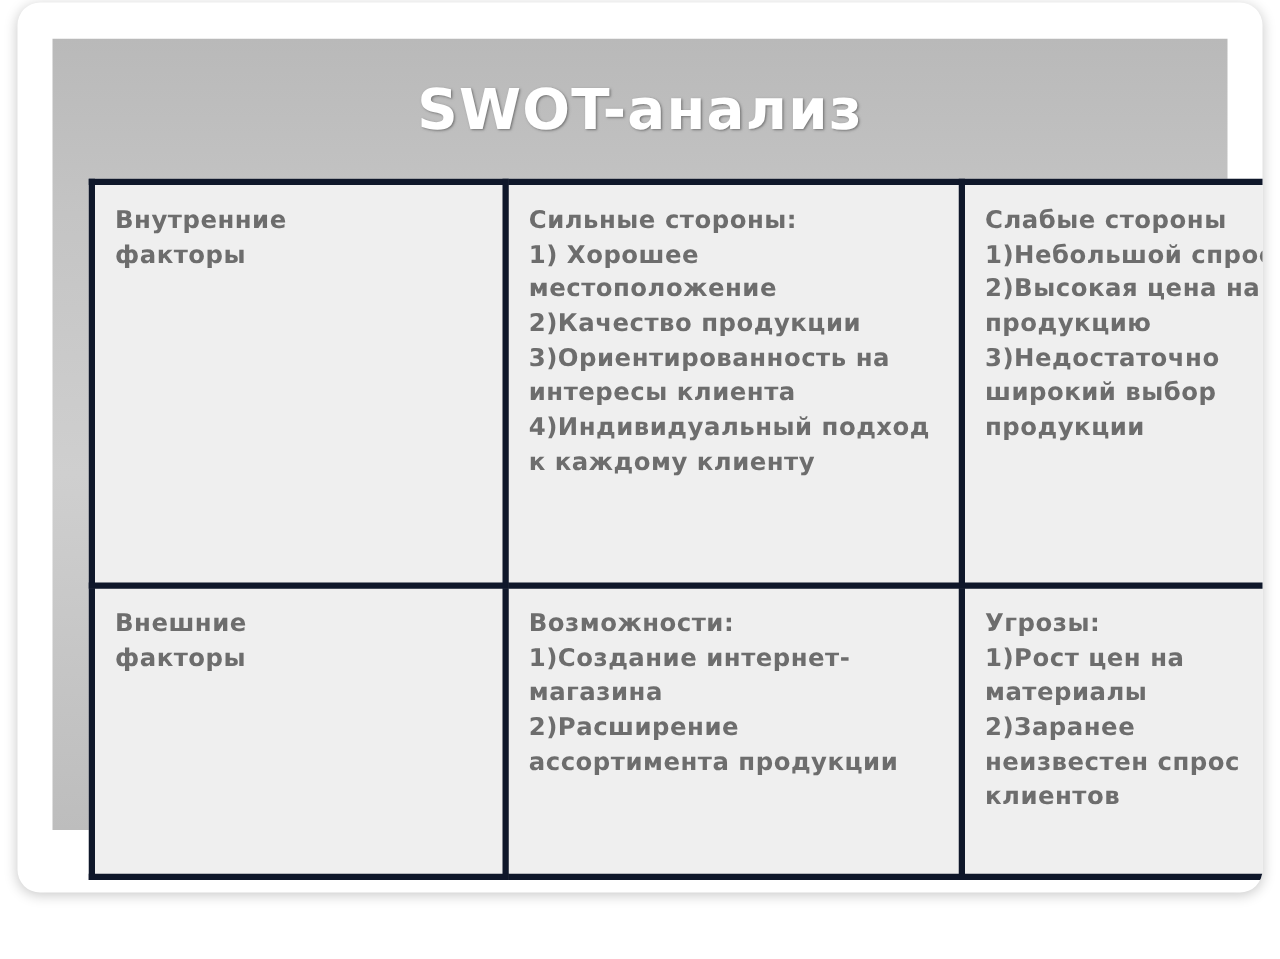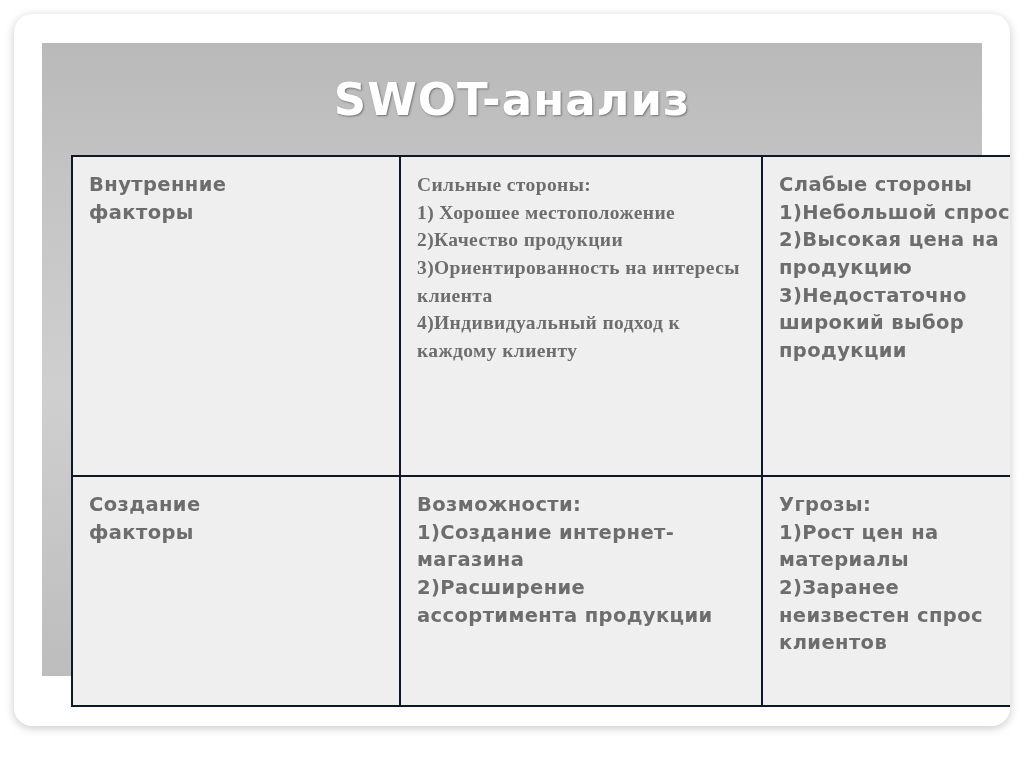--- a/index.html
+++ b/index.html
@@ -19,21 +19,21 @@
     width: 1024px;
     height: 767px;
     background: #ffffff;
     box-sizing: border-box;
   }
 
   
   .slide {
     position: absolute;
     left: 14px;
-    top: 14px;
+    top: 2px;
     width: 996px;
     height: 712px;
     background: #ffffff;
     border-radius: 18px;
     box-shadow: 0 2px 10px rgba(0,0,0,0.22);
     box-sizing: border-box;
     overflow: hidden;
   }
 
   
@@ -76,21 +76,21 @@
     top: 112px;
     width: 884px;
     border-collapse: collapse;
     table-layout: fixed;
     background: #f1f1f1;
   }
 
   .swot-table td {
     vertical-align: top;
     padding: 14px 14px 14px 16px;
-    border: 2px solid #0f172a;
+    border: 5px solid #0f172a;
     background: #efefef;
     color: #6d6d6d;
     font-family: "DejaVu Sans", sans-serif;
     font-size: 19.5px;
     font-weight: bold;
     line-height: 1.42;
     letter-spacing: 0.4px;
   }
 
   .col-factor { width: 296px; }
@@ -112,32 +112,32 @@
 
       <div class="title-area">
         <h1 class="slide-title">SWOT-анализ</h1>
       </div>
 
       <table class="swot-table">
         <tbody>
           <tr class="row-internal">
             <td class="col-factor cell-lines" style="white-space: pre-wrap;">Внутренние
 факторы</td>
-            <td class="col-pos cell-lines" style="white-space: pre-wrap; font-family: Liberation Serif, serif;">Сильные стороны:
+            <td class="col-pos cell-lines" style="white-space: pre-wrap;">Сильные стороны:
 1) Хорошее местоположение
 2)Качество продукции
 3)Ориентированность на интересы клиента
 4)Индивидуальный подход к каждому клиенту</td>
             <td class="col-neg cell-lines" style="white-space: pre-wrap;">Слабые стороны
 1)Небольшой спрос
 2)Высокая цена на продукцию
 3)Недостаточно широкий выбор продукции</td>
           </tr>
           <tr class="row-external">
-            <td class="col-factor cell-lines" style="white-space: pre-wrap;">Создание
+            <td class="col-factor cell-lines" style="white-space: pre-wrap;">Внешние
 факторы</td>
             <td class="col-pos cell-lines" style="white-space: pre-wrap; margin-left: 46px;">Возможности:
 1)Создание интернет-магазина
 2)Расширение ассортимента продукции</td>
             <td class="col-neg cell-lines" style="white-space: pre-wrap;">Угрозы:
 1)Рост цен на материалы
 2)Заранее неизвестен спрос клиентов</td>
           </tr>
         </tbody>
       </table>

